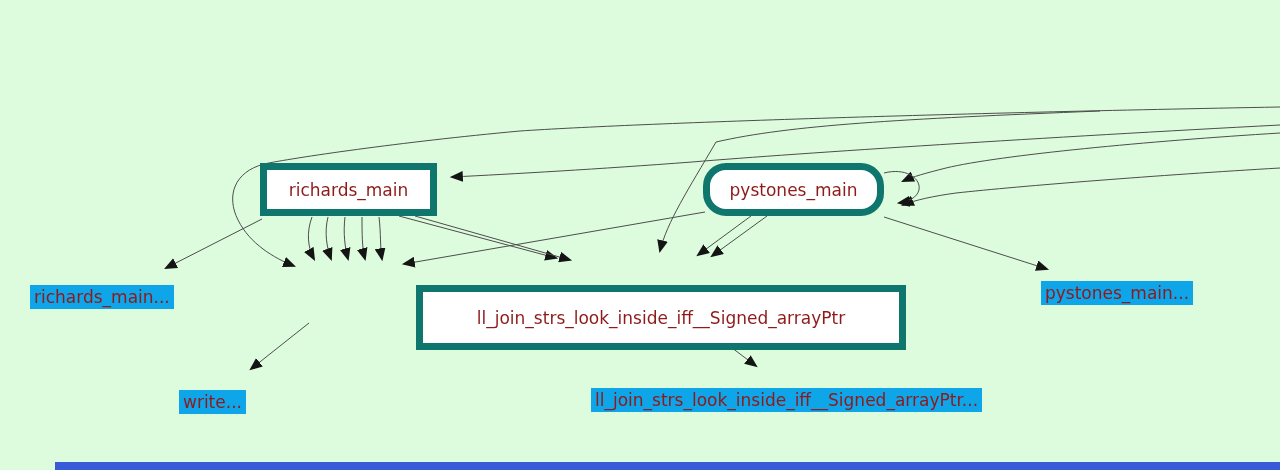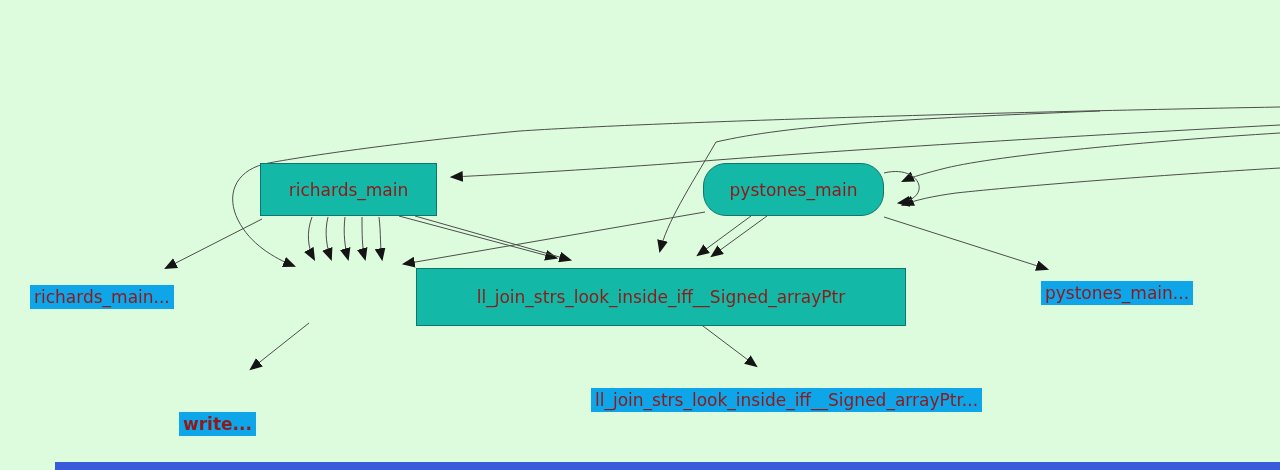--- a/index.html
+++ b/index.html
@@ -7,40 +7,40 @@
     width:1280px;height:470px;overflow:hidden;
     font-family:"DejaVu Sans", sans-serif;
   }
   .stage{
     position:absolute;top:0;left:0;width:1280px;height:470px;
     background:#ddfbdd;
   }
   svg.edges{position:absolute;top:0;left:0;}
   .node{
     position:absolute;
-    background:#14b8a6;
-    border:1px solid #0f766e;
+    background:#ffffff;
+    border:7px solid #0f766e;
     display:flex;align-items:center;justify-content:center;
     box-sizing:border-box;
     font-size:17px;
   }
   .node span, .extlabel span{color:#8e1a1a;}
   .extlabel{
     position:absolute;
     background:#0ea5e9;
     padding:2px 4px;
     font-size:17px;
     white-space:nowrap;
   }
   .n-richards{left:260px;top:163px;width:177px;height:53px;}
   .n-pystones{left:703px;top:163px;width:181px;height:53px;border-radius:23px;}
   .n-write{left:308px;top:269px;width:82px;height:53px;}
-  .n-lljoin{left:416px;top:268px;width:490px;height:58px;}
+  .n-lljoin{left:416px;top:285px;width:490px;height:65px;}
   .l-richards{left:30px;top:285px;}
-  .l-write{left:179px;top:412px;font-weight:bold;}
+  .l-write{left:179px;top:390px;}
   .l-lljoin{left:591px;top:388px;}
   .l-pystones{left:1041px;top:281px;}
   .scrollbar{
     position:absolute;left:55px;top:462px;width:1225px;height:8px;
   }
 </style>
 </head>
 <body>
 
 <div class="stage">

